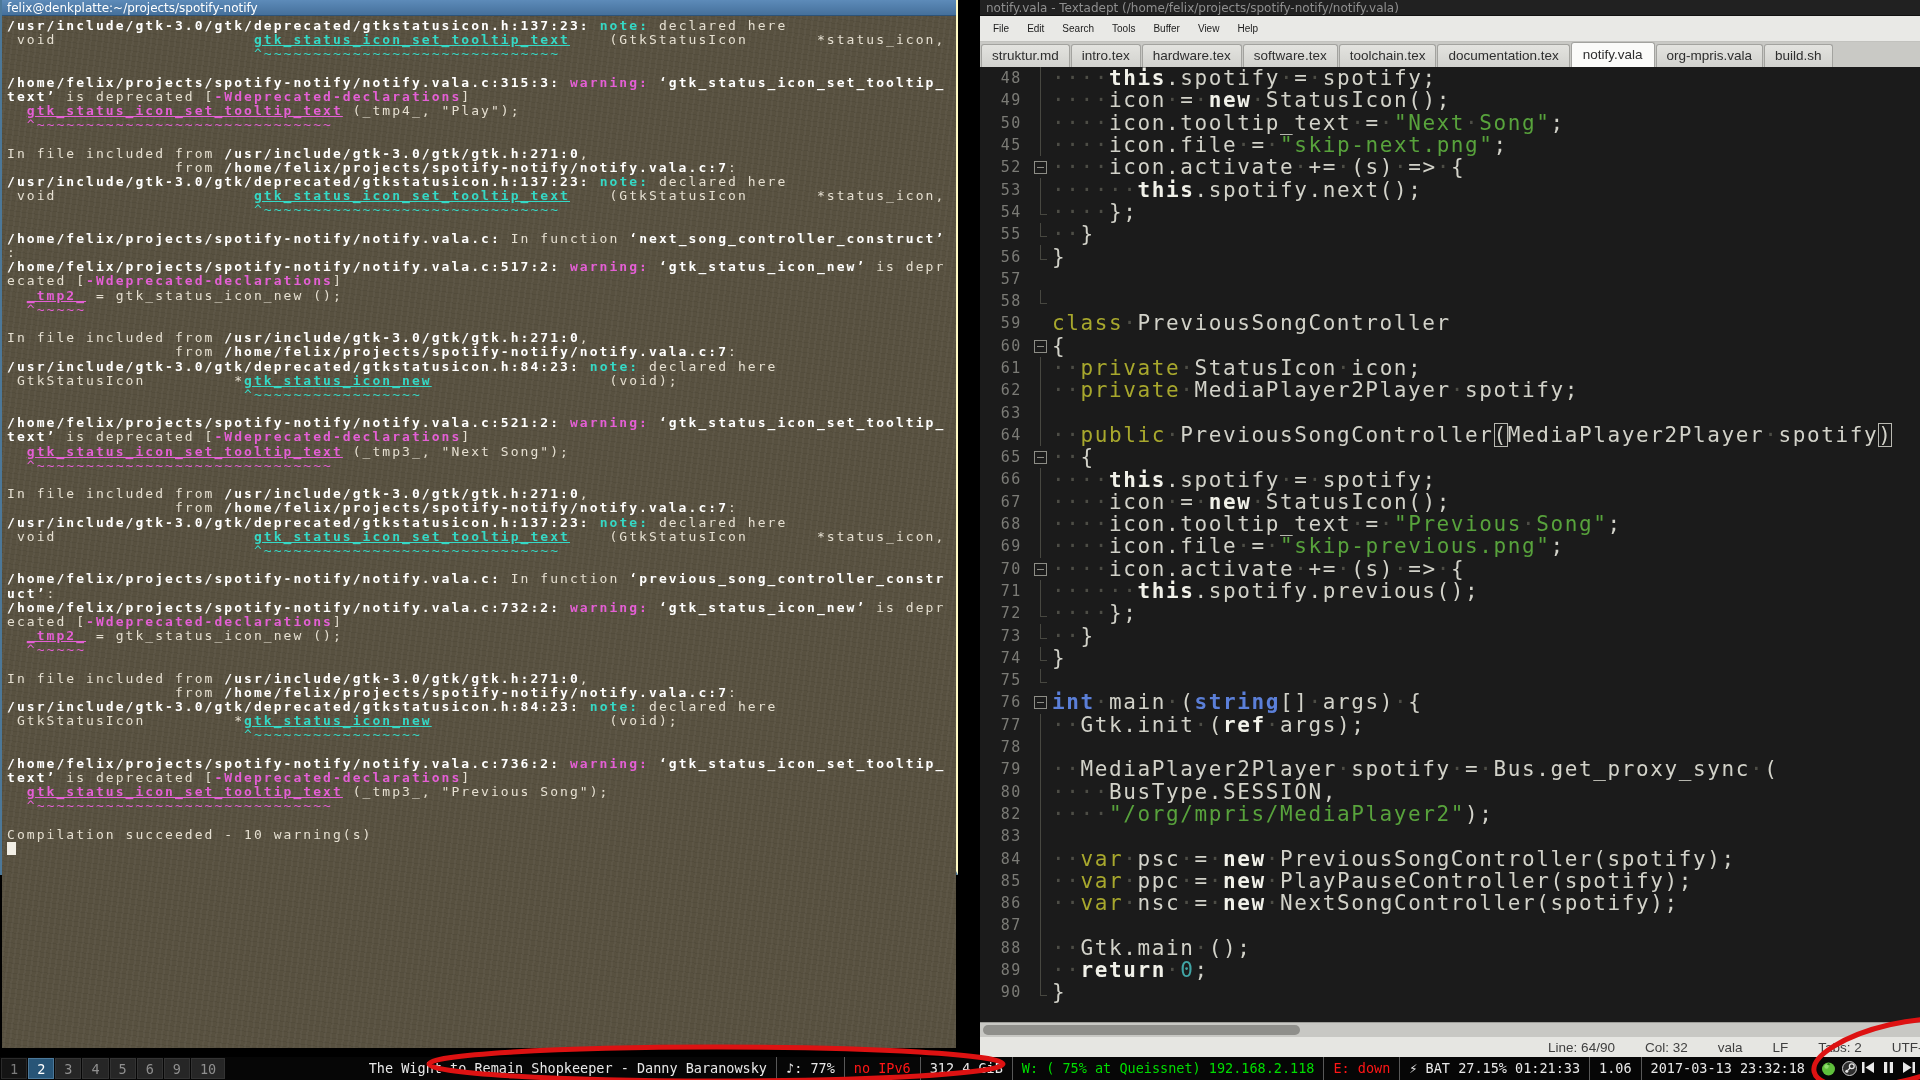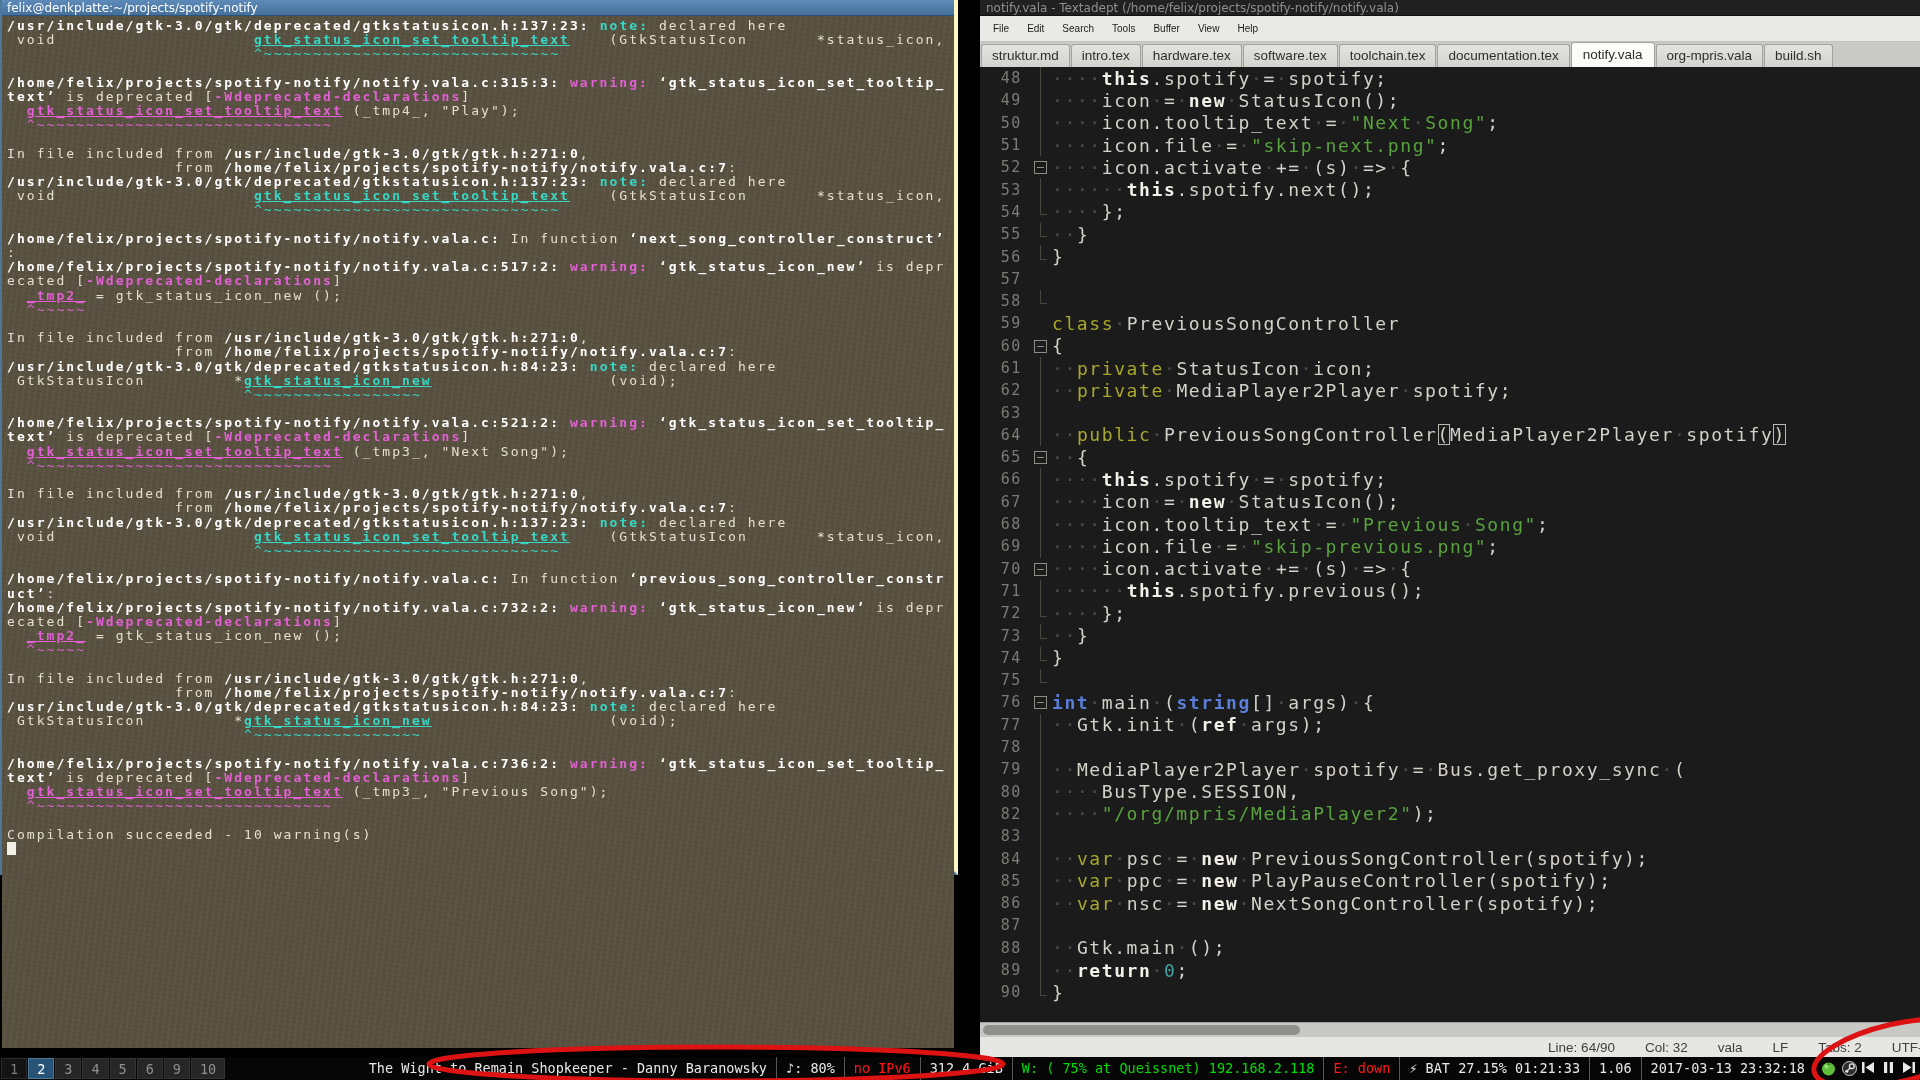--- a/index.html
+++ b/index.html
@@ -1,20 +1,20 @@
 <!DOCTYPE html>
 <html><head>
 <meta charset="utf-8">
 <style>
   html,body{margin:0;padding:0;width:1920px;height:1080px;overflow:hidden;background:#000;}
   *{box-sizing:border-box;}
 
   
   #terminal-window{position:absolute;left:0;top:0;width:958px;height:875px;
-    border-left:2px solid #4c7899;border-right:4px solid #fef9c3;border-bottom:4px solid #4c7899;}
+    border-left:2px solid #4c7899;border-right:2px solid #fef9c3;border-bottom:4px solid #4c7899;}
   #terminal-titlebar{height:16px;line-height:16px;background:linear-gradient(#5d8bb9,#45709b);
     border-bottom:1px solid #2d5378;color:#fff;font-family:"DejaVu Sans",sans-serif;font-size:12px;padding-left:5px;}
   #terminal-output{height:1032px;background-color:#585140;
     background-image:repeating-linear-gradient(97deg,rgba(255,255,255,.03) 0 2px,transparent 2px 6px),
                      repeating-linear-gradient(8deg,rgba(0,0,0,.06) 0 1px,transparent 1px 5px);
     padding:3px 0 0 5px;overflow:hidden;}
   .t-line{white-space:pre;height:14.2px;line-height:14.2px;font-family:"DejaVu Sans Mono",monospace;
     font-size:13px;letter-spacing:2.05px;color:#e6e0d2;}
   .t-n{color:#e6e0d2}
   .t-b{color:#ffffff;font-weight:bold}
@@ -42,21 +42,21 @@
   #code-area{flex:1;overflow:hidden;background:#1b1b1b;padding-left:4px;}
   .code-line{height:22.3px;display:flex;align-items:center;white-space:pre;}
   .ln{width:46px;text-align:right;padding-right:8px;color:#7b7b76;flex:none;
     font-family:"DejaVu Sans Mono",monospace;font-size:15px;letter-spacing:1.6px;}
   .fold{width:22px;height:22.3px;position:relative;flex:none;}
   .fold.l::before{content:"";position:absolute;left:10px;top:0;bottom:0;width:1px;background:#474740;}
   .fold.e::before,.fold.t::before{content:"";position:absolute;left:10px;top:0;height:60%;width:1px;background:#474740;}
   .fold.e::after,.fold.t::after{content:"";position:absolute;left:10px;top:60%;width:7px;height:1px;background:#474740;}
   .fold.m::before{content:"";position:absolute;left:4px;top:5px;width:11px;height:11px;border:1px solid #8d8d86;background:#1b1b1b;}
   .fold.m::after{content:"";position:absolute;left:7px;top:11px;width:7px;height:1px;background:#8d8d86;}
-  .code-text{font-family:"DejaVu Sans Mono",monospace;font-size:18px;letter-spacing:1.6px;white-space:pre;}
+  .code-text{font-family:"DejaVu Sans Mono",monospace;font-size:21px;letter-spacing:1.6px;white-space:pre;}
   .c-w{color:#d2d2c9}
   .c-k{color:#a8a82d}
   .c-kb{color:#f1f1e9;font-weight:bold}
   .c-ty{color:#5b7fd8;font-weight:bold}
   .c-s{color:#58a33c}
   .c-nu{color:#41a5a5}
   .c-br{color:#d2d2c9;outline:1px solid #b9b9b2;outline-offset:-1px;}
   .dot{color:#4d4d46}
   #v-scrollbar{width:17px;background:#c8c8c4;border-left:1px solid #9e9e9a;position:relative;flex:none;}
   #v-thumb{position:absolute;left:2px;right:2px;top:57%;height:38%;background:#8f8f8b;border-radius:8px;}
@@ -176,21 +176,21 @@
       <span class="ta-tab">documentation.tex</span>
       <span class="ta-tab active">notify.vala</span>
       <span class="ta-tab">org-mpris.vala</span>
       <span class="ta-tab">build.sh</span>
     </div>
   <div id="ta-editor">
     <div id="code-area">
         <div class="code-line"><span class="ln">48</span><span class="fold l"></span><span class="code-text"><span class="c-w"><span class="dot">·</span><span class="dot">·</span><span class="dot">·</span><span class="dot">·</span></span><span class="c-kb">this</span><span class="c-w">.spotify<span class="dot">·</span>=<span class="dot">·</span>spotify;</span></span></div>
         <div class="code-line"><span class="ln">49</span><span class="fold l"></span><span class="code-text"><span class="c-w"><span class="dot">·</span><span class="dot">·</span><span class="dot">·</span><span class="dot">·</span>icon<span class="dot">·</span>=<span class="dot">·</span></span><span class="c-kb">new</span><span class="c-w"><span class="dot">·</span>StatusIcon();</span></span></div>
         <div class="code-line"><span class="ln">50</span><span class="fold l"></span><span class="code-text"><span class="c-w"><span class="dot">·</span><span class="dot">·</span><span class="dot">·</span><span class="dot">·</span>icon.tooltip_text<span class="dot">·</span>=<span class="dot">·</span></span><span class="c-s">"Next<span class="dot">·</span>Song"</span><span class="c-w">;</span></span></div>
-        <div class="code-line"><span class="ln">51</span><span class="fold l"></span><span class="code-text"><span class="c-w"><span class="dot">·</span><span class="dot">·</span><span class="dot">·</span><span class="dot">·</span>icon.file<span class="dot">·</span>=<span class="dot">·</span></span><span class="c-s">"skip-next.png"</span><span class="c-w">;</span></span></div>
+        <div class="code-line"><span class="ln">45</span><span class="fold l"></span><span class="code-text"><span class="c-w"><span class="dot">·</span><span class="dot">·</span><span class="dot">·</span><span class="dot">·</span>icon.file<span class="dot">·</span>=<span class="dot">·</span></span><span class="c-s">"skip-next.png"</span><span class="c-w">;</span></span></div>
         <div class="code-line"><span class="ln">52</span><span class="fold m"></span><span class="code-text"><span class="c-w"><span class="dot">·</span><span class="dot">·</span><span class="dot">·</span><span class="dot">·</span>icon.activate<span class="dot">·</span>+=<span class="dot">·</span>(s)<span class="dot">·</span>=&gt;<span class="dot">·</span>{</span></span></div>
         <div class="code-line"><span class="ln">53</span><span class="fold l"></span><span class="code-text"><span class="c-w"><span class="dot">·</span><span class="dot">·</span><span class="dot">·</span><span class="dot">·</span><span class="dot">·</span><span class="dot">·</span></span><span class="c-kb">this</span><span class="c-w">.spotify.next();</span></span></div>
         <div class="code-line"><span class="ln">54</span><span class="fold e"></span><span class="code-text"><span class="c-w"><span class="dot">·</span><span class="dot">·</span><span class="dot">·</span><span class="dot">·</span>};</span></span></div>
         <div class="code-line"><span class="ln">55</span><span class="fold e"></span><span class="code-text"><span class="c-w"><span class="dot">·</span><span class="dot">·</span>}</span></span></div>
         <div class="code-line"><span class="ln">56</span><span class="fold e"></span><span class="code-text"><span class="c-w">}</span></span></div>
         <div class="code-line"><span class="ln">57</span><span class="fold "></span><span class="code-text"></span></div>
         <div class="code-line"><span class="ln">58</span><span class="fold t"></span><span class="code-text"></span></div>
         <div class="code-line"><span class="ln">59</span><span class="fold "></span><span class="code-text"><span class="c-k">class</span><span class="c-w"><span class="dot">·</span>PreviousSongController</span></span></div>
         <div class="code-line"><span class="ln">60</span><span class="fold m"></span><span class="code-text"><span class="c-w">{</span></span></div>
         <div class="code-line"><span class="ln">61</span><span class="fold l"></span><span class="code-text"><span class="c-w"><span class="dot">·</span><span class="dot">·</span></span><span class="c-k">private</span><span class="c-w"><span class="dot">·</span>StatusIcon<span class="dot">·</span>icon;</span></span></div>
@@ -246,21 +246,21 @@
       <span class="ws-btn focused">2</span>
       <span class="ws-btn inactive">3</span>
       <span class="ws-btn inactive">4</span>
       <span class="ws-btn inactive">5</span>
       <span class="ws-btn inactive">6</span>
       <span class="ws-btn inactive">9</span>
       <span class="ws-btn inactive">10</span>
     </div>
   <div id="status">
       <span class="blk" style="color: rgb(232, 232, 232);">The Wight to Remain Shopkeeper - Danny Baranowsky</span>
-      <span class="blk" style="color: rgb(232, 232, 232);">♪: 80%</span>
+      <span class="blk" style="color: rgb(232, 232, 232);">♪: 77%</span>
       <span class="blk" style="color: rgb(255, 22, 22);">no IPv6</span>
       <span class="blk" style="color: rgb(232, 232, 232);">312.4 GiB</span>
       <span class="blk" style="color: rgb(0, 221, 0);">W: ( 75% at Queissnet) 192.168.2.118</span>
       <span class="blk" style="color: rgb(255, 22, 22);">E: down</span>
       <span class="blk" style="color: rgb(232, 232, 232);">⚡ BAT 27.15% 01:21:33</span>
       <span class="blk" style="color: rgb(232, 232, 232);">1.06</span>
       <span class="blk" style="color: rgb(232, 232, 232);">2017-03-13 23:32:18</span>
       <span id="tray">
         <span class="tray-ico">
           <svg width="15" height="15">

